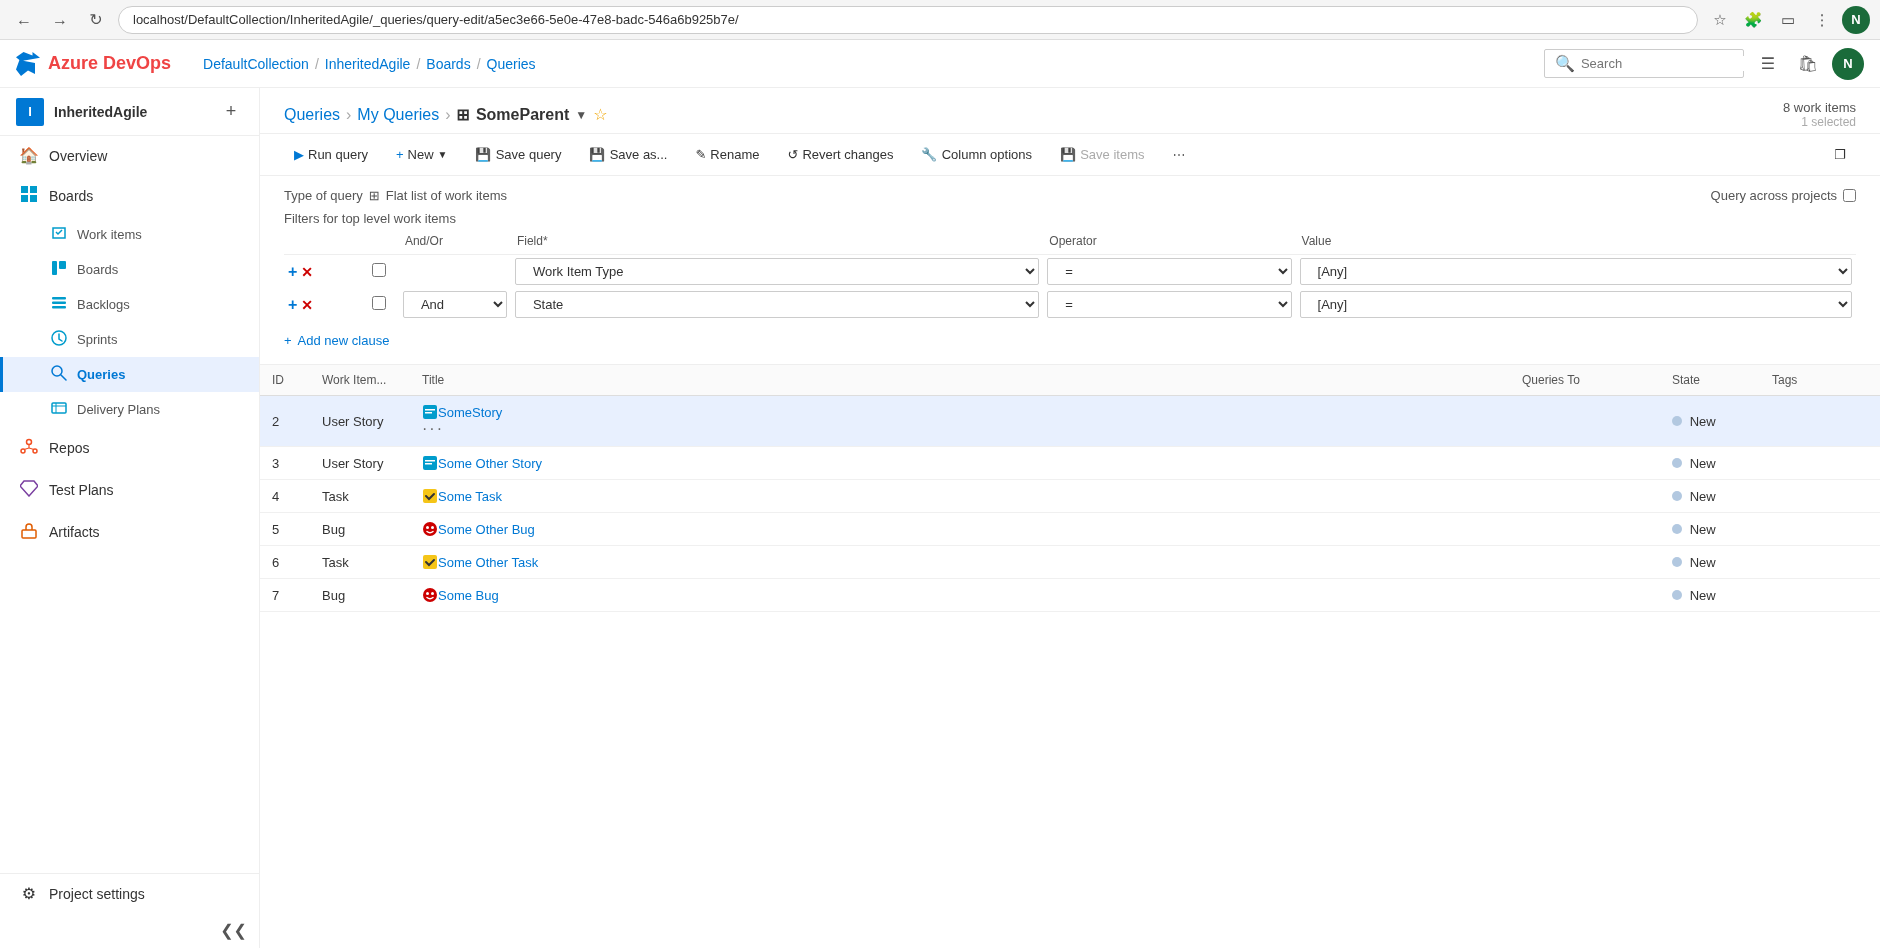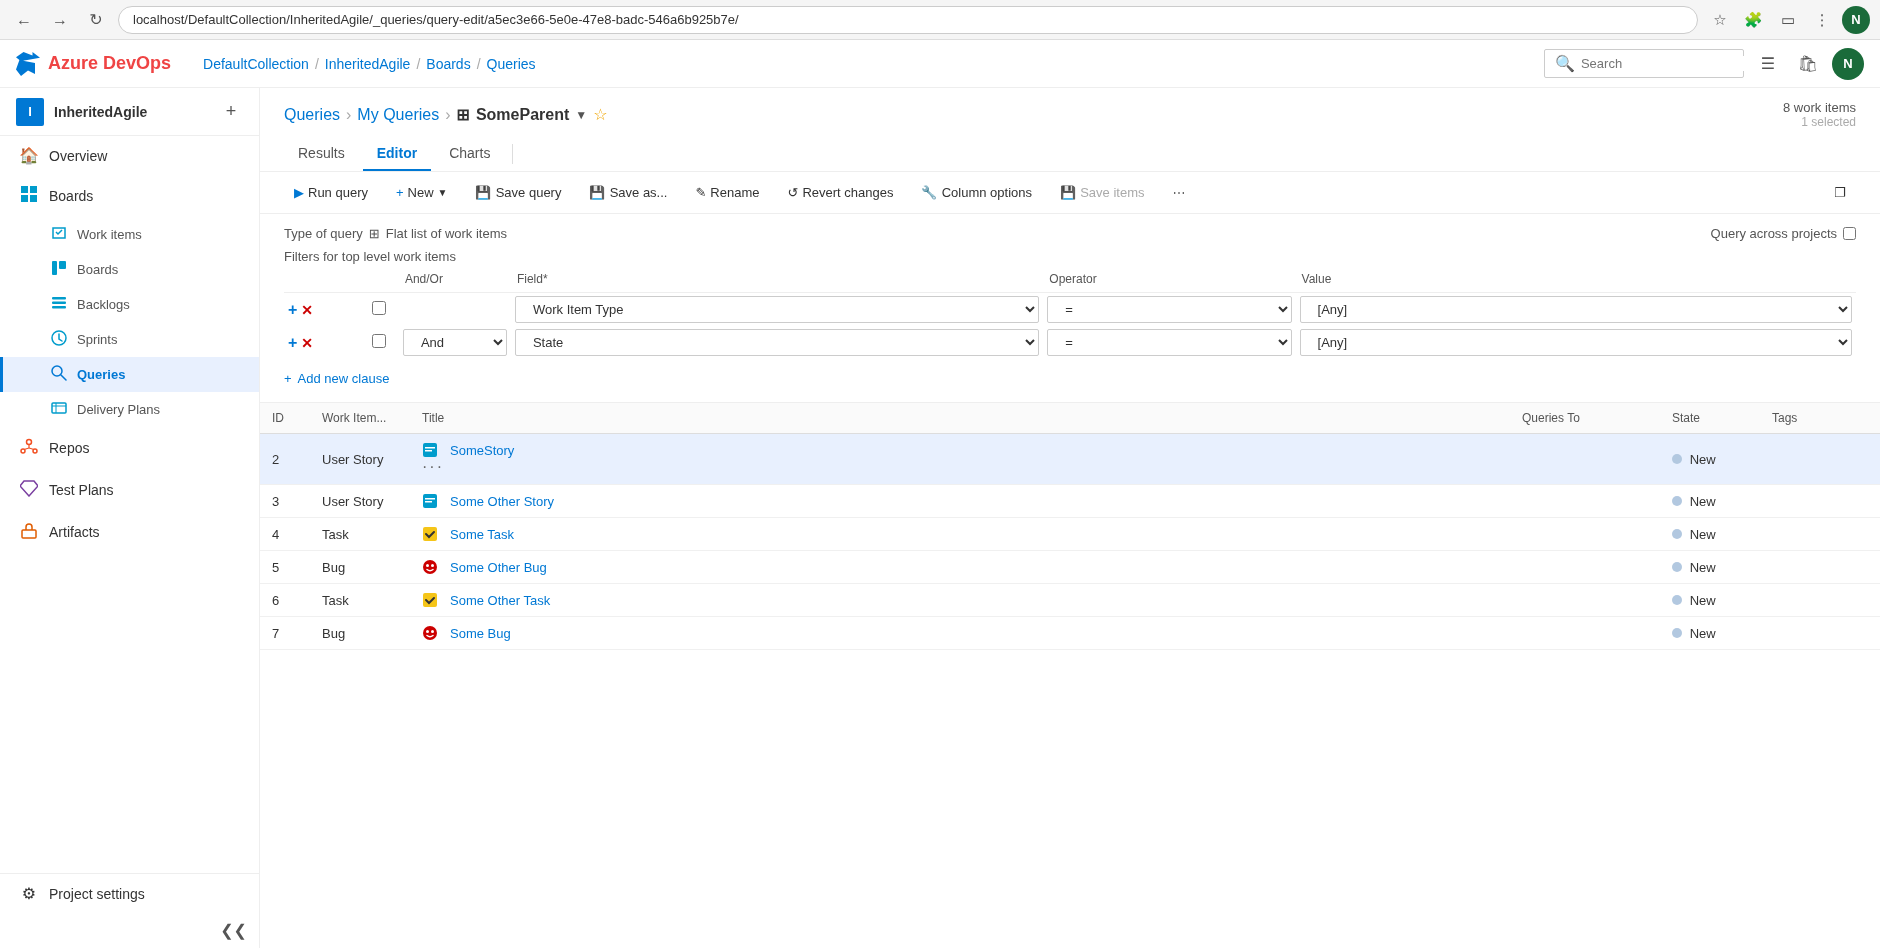--- a/index.html
+++ b/index.html
@@ -306,21 +306,21 @@
       text-align: left; padding: 8px 12px;
       border-bottom: 1px solid #ddd;
       background: #fafafa; position: sticky; top: 0; z-index: 1;
     }
     .results-table td {
       padding: 8px 12px; font-size: 13px; color: #333;
       border-bottom: 1px solid #f0f0f0; vertical-align: middle;
     }
     .results-table tr.selected td { background: #e8f0fe; }
     .work-item-title {
-      color: #0078d4; cursor: pointer; display: flex; align-items: center; gap: 12px;
+      color: #0078d4; cursor: pointer; display: flex; align-items: center; gap: 0;
     }
     .work-item-icon {
       width: 16px; height: 16px; display: inline-flex; align-items: center; justify-content: center;
       font-size: 12px; flex-shrink: 0;
     }
     .state-dot {
       width: 10px; height: 10px; border-radius: 50%; display: inline-block; margin-right: 4px;
       background: #ccc;
     }
     .state-new { background: #b2c8e0; }
@@ -534,26 +534,20 @@
               <span class="breadcrumb-dropdown">▼</span>
             </div>
             <span class="breadcrumb-star">☆</span>
           </div>
           <div class="work-items-count">
             <div>8 work items</div>
             <div style="font-size:12px;color:#aaa;">1 selected</div>
           </div>
         </div>
 
-        <div class="tabs-bar">
-          <div class="tab">Results</div>
-          <div class="tab active">Editor</div>
-          <div class="tab">Charts</div>
-          <div class="tab-divider"></div>
-        </div>
       </div>
 
       <div class="toolbar">
         <button class="toolbar-btn">
           <span style="color:#0078d4;">▶</span>
           <span>Run query</span>
         </button>
         <button class="toolbar-btn">
           <span style="color:#0078d4;">+</span>
           <span>New</span>

